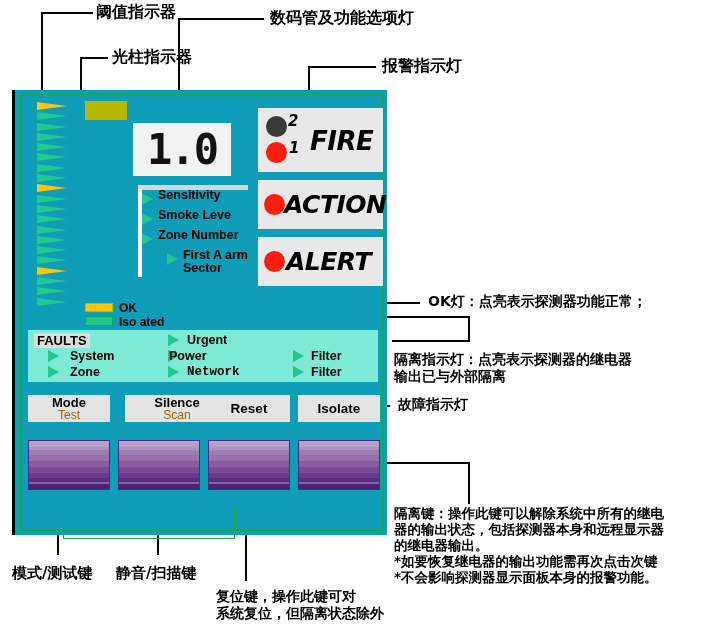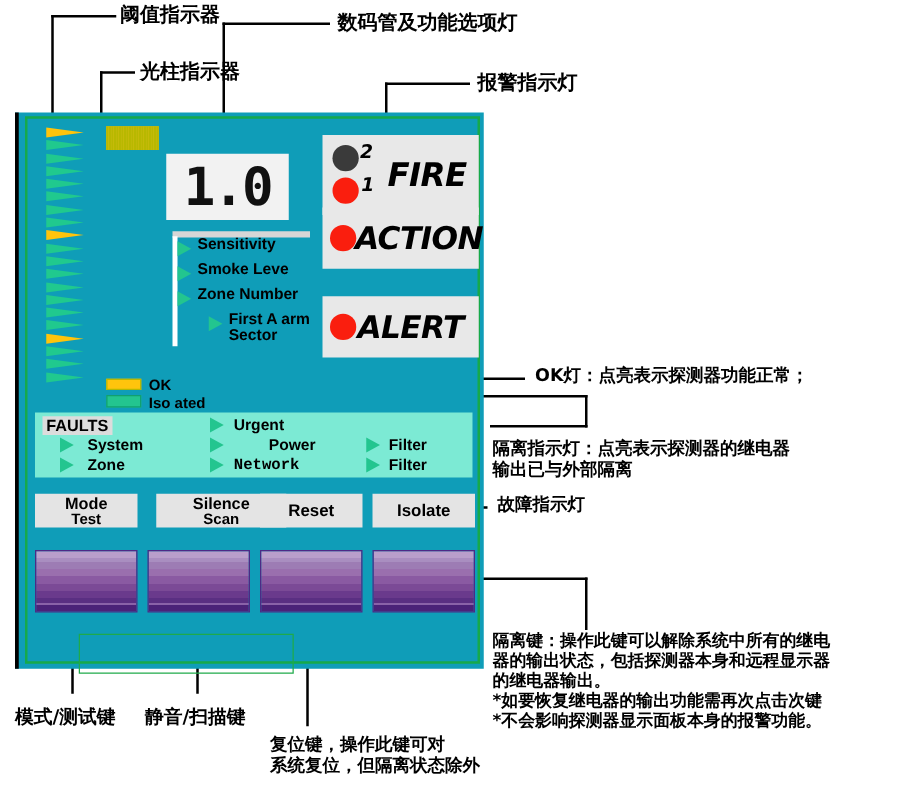--- a/index.html
+++ b/index.html
@@ -81,21 +81,21 @@
     border-left:11px solid #23c58f;
   }
   .fntext{
     margin-left:5px;font-weight:bold;font-size:12.5px;color:#000;
     line-height:1.02;font-family:"Liberation Sans",sans-serif;
   }
 
   
   .alarmbox{position:absolute;background:#e8e8e8;}
   #fire{left:243px;top:18px;width:125px;height:64px;}
-  #action{left:243px;top:76px;width:125px;height:49px;}
+  #action{left:243px;top:90px;width:125px;height:49px;}
   #alert{left:243px;top:147px;width:125px;height:49px;}
   .dot{position:absolute;border-radius:50%;}
   .dot.red{background:#fa1e0e;}
   .dot.dark{background:#3a3a3a;}
   .alarmtxt{
     position:absolute;font-family:"DejaVu Sans","Liberation Sans",sans-serif;
     font-weight:bold;font-style:italic;color:#000;letter-spacing:-0.5px;
   }
   .numtxt{position:absolute;font-family:"DejaVu Sans",sans-serif;
           font-weight:bold;font-style:italic;font-size:15px;color:#000;}
@@ -118,21 +118,21 @@
   .flabel{position:absolute;font-weight:bold;font-size:12.5px;color:#000;
           font-family:"Liberation Sans",sans-serif;}
 
   
   .pbtn{
     position:absolute;top:305px;height:27px;background:#e4e4e4;
     display:flex;flex-direction:column;align-items:center;justify-content:center;
     line-height:1.0;
   }
   .pbtn .l1{font-weight:bold;font-size:13px;color:#000;}
-  .pbtn .l2{font-weight:bold;font-size:12px;color:#000000;text-align:center;}
+  .pbtn .l2{font-weight:normal;font-size:12px;color:#a16207;text-align:center;}
   .pbtn.single{justify-content:center;}
   .pbtn.single .l1{font-size:13.5px;}
 
   
   .slab{
     position:absolute;top:350px;height:50px;
     border:1px solid #4d2a86;box-sizing:border-box;
     background:linear-gradient(to bottom,
       #b99fcb 0%,  #b99fcb 12%,
       #a98ec0 12%, #a98ec0 18%,
@@ -305,21 +305,21 @@
     <span class="ftitle">FAULTS</span>
 
     <span class="farrow" style="left:20px;top:20px;"></span>
     <span class="flabel" style="left:42px;top:19px;">System</span>
     <span class="farrow" style="left:20px;top:36px;"></span>
     <span class="flabel" style="left:42px;top:35px;">Zone</span>
 
     <span class="farrow" style="left:140px;top:4px;"></span>
     <span class="flabel" style="left:159px;top:3px;">Urgent</span>
     <span class="farrow" style="left:140px;top:20px;"></span>
-    <span class="flabel" style="left:159px;top:19px;padding-left:28px;">Power</span>
+    <span class="flabel" style="left:141px;top:19px;">Power</span>
     <span class="farrow" style="left:140px;top:36px;"></span>
     <span class="flabel" style="left:159px;top:35px;font-family:Liberation Mono, monospace;">Network</span>
 
     <span class="farrow" style="left:265px;top:20px;"></span>
     <span class="flabel" style="left:283px;top:19px;">Filter</span>
     <span class="farrow" style="left:265px;top:36px;"></span>
     <span class="flabel" style="left:283px;top:35px;">Filter</span>
   </div>
 
   <div class="pbtn" style="left:13px;width:82px;">

